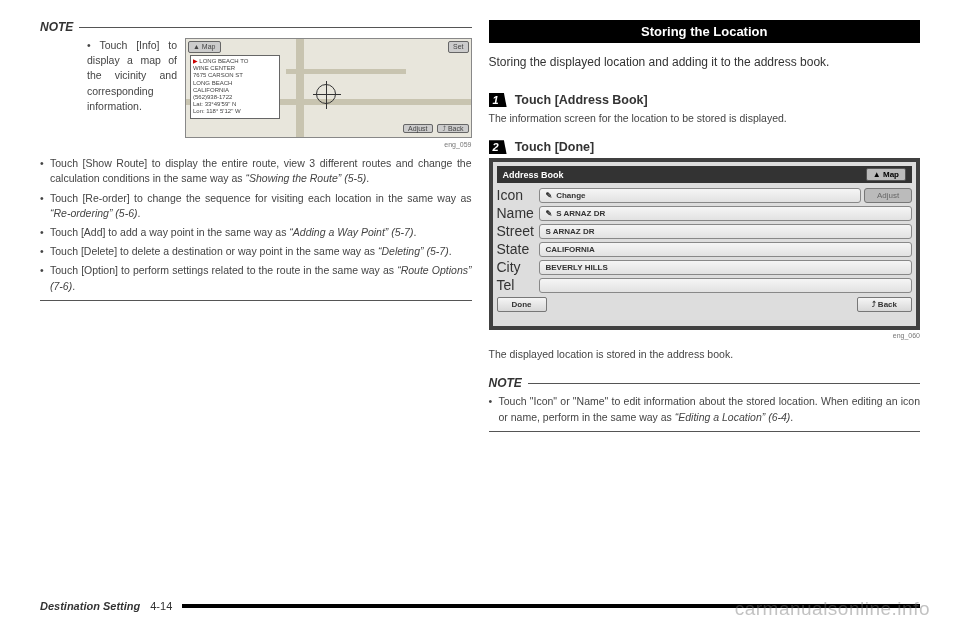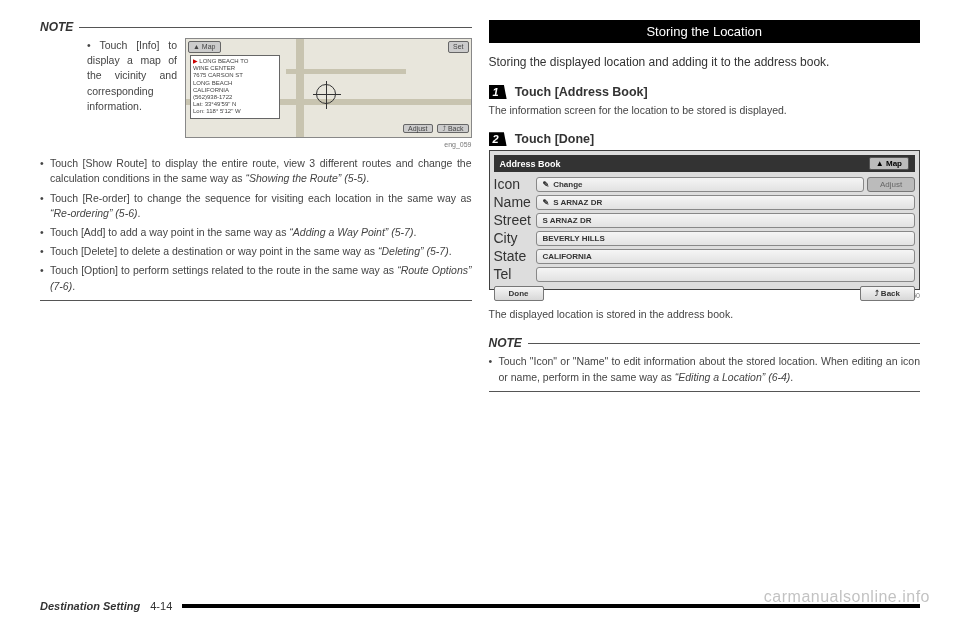--- a/index.html
+++ b/index.html
@@ -52,36 +52,36 @@
     content: ""; position: absolute; background: #333;
   }
   .map-thumb .crosshair:before { left: 9px; top: -4px; width: 1px; height: 28px; }
   .map-thumb .crosshair:after { top: 9px; left: -4px; height: 1px; width: 28px; }
   .map-thumb .road { position: absolute; background: #c8c4b0; }
   .map-thumb .botbar { position: absolute; bottom: 2px; right: 2px; }
   .map-thumb .botbtn { background: #ccc; border: 1px solid #666; font-size: 7px; padding: 0 4px; border-radius: 2px; margin-left: 2px; }
   .img-caption { text-align: right; font-size: 7px; color: #777; margin-top: 2px; }
 
   .section-title {
-    background: #000; color: #fff; text-align: center; font-weight: normal;
+    background: #000; color: #fff; text-align: center; font-weight: bold;
     font-size: 13px; padding: 4px 0; margin-bottom: 10px;
   }
-  .section-intro { font-size: 12px; line-height: 1.5; margin-bottom: 14px; text-align: justify; }
+  .section-intro { font-size: 12px; line-height: 1.5; margin-bottom: 22px; text-align: justify; }
 
   .step { display: flex; align-items: center; margin-bottom: 4px; }
   .step-num {
     background: #000; color: #fff; font-weight: bold; font-style: italic;
     font-size: 11px; padding: 1px 8px 1px 4px; margin-right: 8px;
     clip-path: polygon(0 0, 85% 0, 100% 100%, 0 100%);
   }
   .step-text { font-weight: bold; font-size: 12.5px; }
   .step-note { font-size: 10.5px; line-height: 1.45; color: #444; margin-bottom: 14px; text-align: justify; }
 
   .addr-book {
-    width: 100%; height: 140px; background: #ddd; border: 1px solid #404040;
+    width: 100%; height: 172px; background: #ddd; border: 4px solid #404040;
     position: relative; padding: 4px;
   }
   .addr-title { background: #333; color: #fff; font-size: 9px; font-weight: bold; padding: 2px 6px; display: flex; justify-content: space-between; align-items: center; }
   .addr-map-btn { background: #bbb; color: #000; font-size: 8px; padding: 1px 6px; border-radius: 2px; border: 1px solid #555; }
   .addr-rows { margin-top: 4px; }
   .addr-row { display: flex; align-items: center; margin-bottom: 2px; }
   .addr-label { width: 42px; font-size: 14px; color: #333; }
   .addr-field {
     flex: 1; background: linear-gradient(#f5f5f5,#e2e2e2); border: 1px solid #888;
     border-radius: 3px; font-size: 8px; padding: 2px 6px; color: #333; font-weight: bold;
@@ -97,21 +97,21 @@
   .pencil { font-size: 8px; }
 
   .page-footer {
     position: absolute; bottom: 18px; left: 40px; right: 40px;
     display: flex; align-items: center;
   }
   .page-footer .sec { font-weight: bold; font-style: italic; font-size: 11px; margin-right: 10px; }
   .page-footer .pg { font-size: 11px; margin-right: 10px; }
   .page-footer .bar { flex: 1; height: 4px; background: #000; }
   .watermark {
-    position: absolute; bottom: 24px; right: 30px; font-size: 16px;
+    position: absolute; bottom: 10px; right: 30px; font-size: 19px;
     color: rgba(120,120,120,0.45); font-family: Arial; letter-spacing: 0.5px;
   }
 </style>
 </head>
 <body>
 
 <div class="columns">
 
   <div class="col">
     <div class="note-hdr">
@@ -214,29 +214,29 @@
               <span>S ARNAZ DR</span>
             </div>
         </div>
         <div class="addr-row">
           <div class="addr-label">Street</div>
           <div class="addr-field">
               <span>S ARNAZ DR</span>
             </div>
         </div>
         <div class="addr-row">
+          <div class="addr-label">State</div>
+          <div class="addr-field">
+              <span>CALIFORNIA</span>
+            </div>
+        </div>
+        <div class="addr-row">
           <div class="addr-label">City</div>
           <div class="addr-field">
               <span>BEVERLY HILLS</span>
-            </div>
-        </div>
-        <div class="addr-row">
-          <div class="addr-label">State</div>
-          <div class="addr-field">
-              <span>CALIFORNIA</span>
             </div>
         </div>
         <div class="addr-row">
           <div class="addr-label">Tel</div>
           <div class="addr-field empty"><span></span>&nbsp;</div>
         </div>
       </div>
       <div class="addr-bottom">
         <div class="addr-done">Done</div>
         <div class="addr-back">⤴ Back</div>

